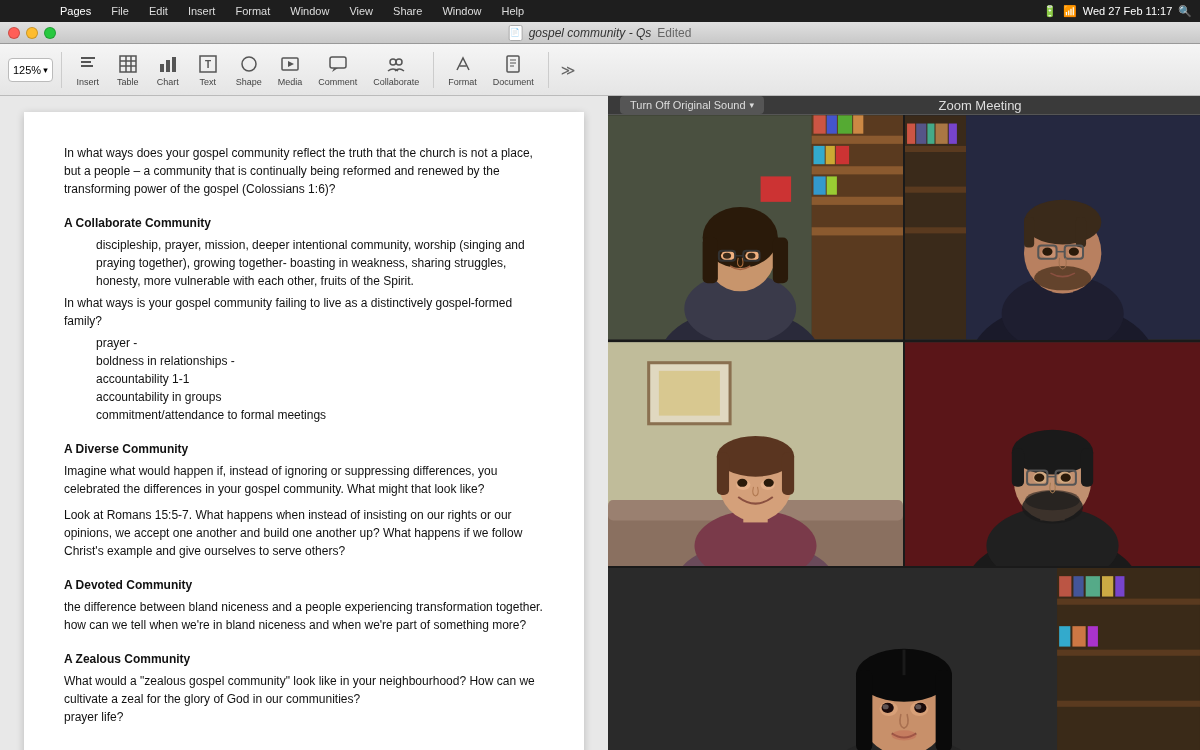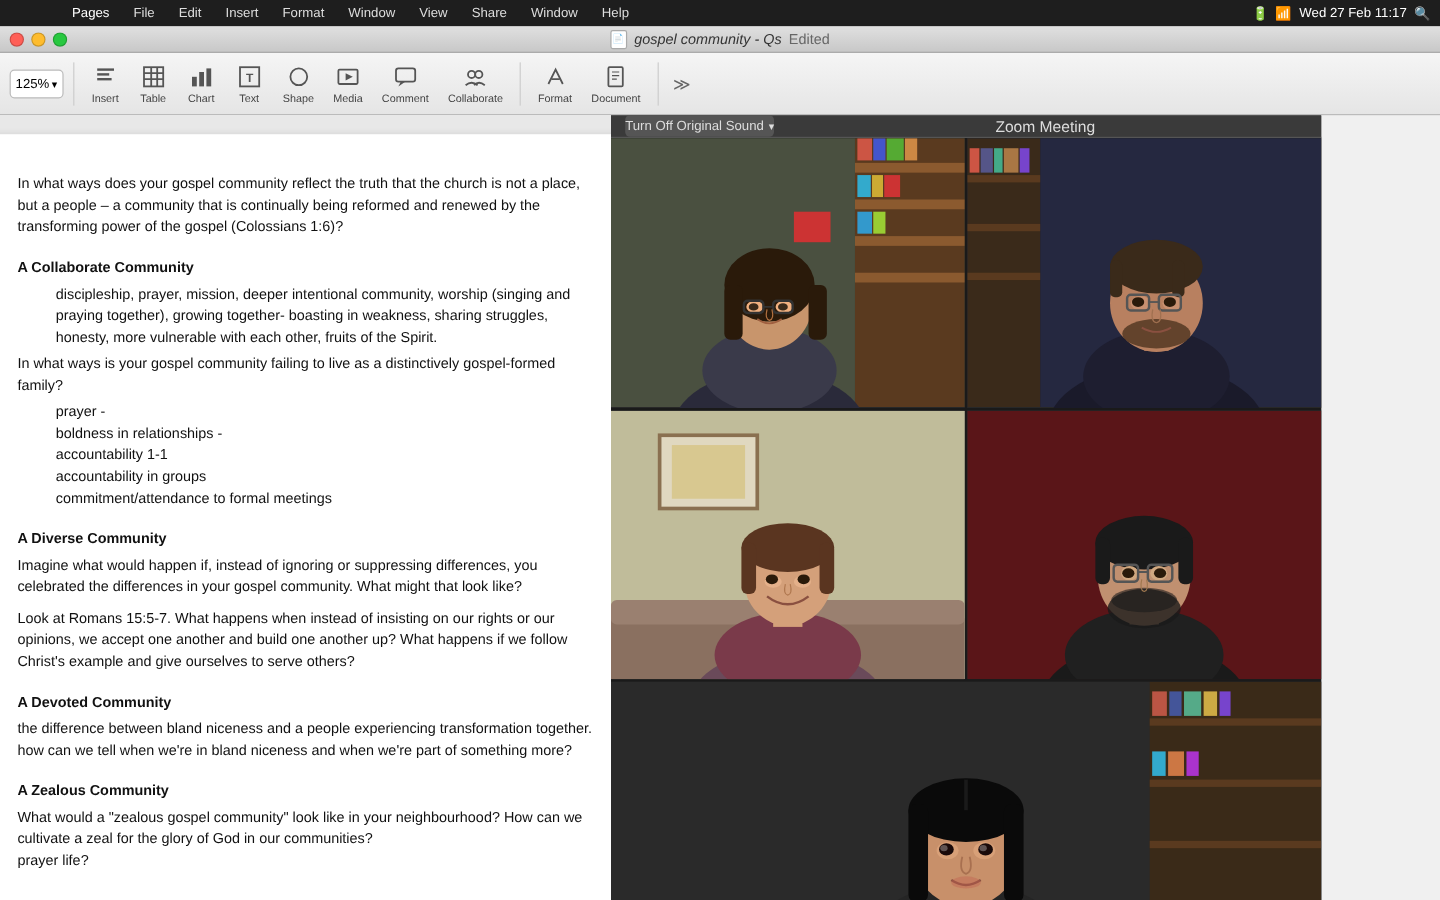--- a/index.html
+++ b/index.html
@@ -133,21 +133,21 @@
 
     
     .content-area {
       flex: 1;
       display: flex;
       overflow: hidden;
     }
 
     
     .pages-doc {
-      width: 509px;
+      width: 608px;
       background: #e8e8e8;
       overflow-y: auto;
       display: flex;
       flex-direction: column;
       align-items: center;
       padding: 16px 0;
     }
     .page-content {
       width: 560px;
       background: white;
@@ -194,21 +194,21 @@
       font-size: 13px;
       flex: 1;
       text-align: center;
     }
     .zoom-btn {
       background: #555;
       border: none;
       border-radius: 4px;
       color: #ddd;
       font-size: 11px;
-      padding: 3px 0;
+      padding: 3px 10px;
       cursor: pointer;
       display: flex;
       align-items: center;
       gap: 4px;
     }
     .zoom-btn .arrow { font-size: 9px; }
 
     .video-grid {
       flex: 1;
       display: grid;

